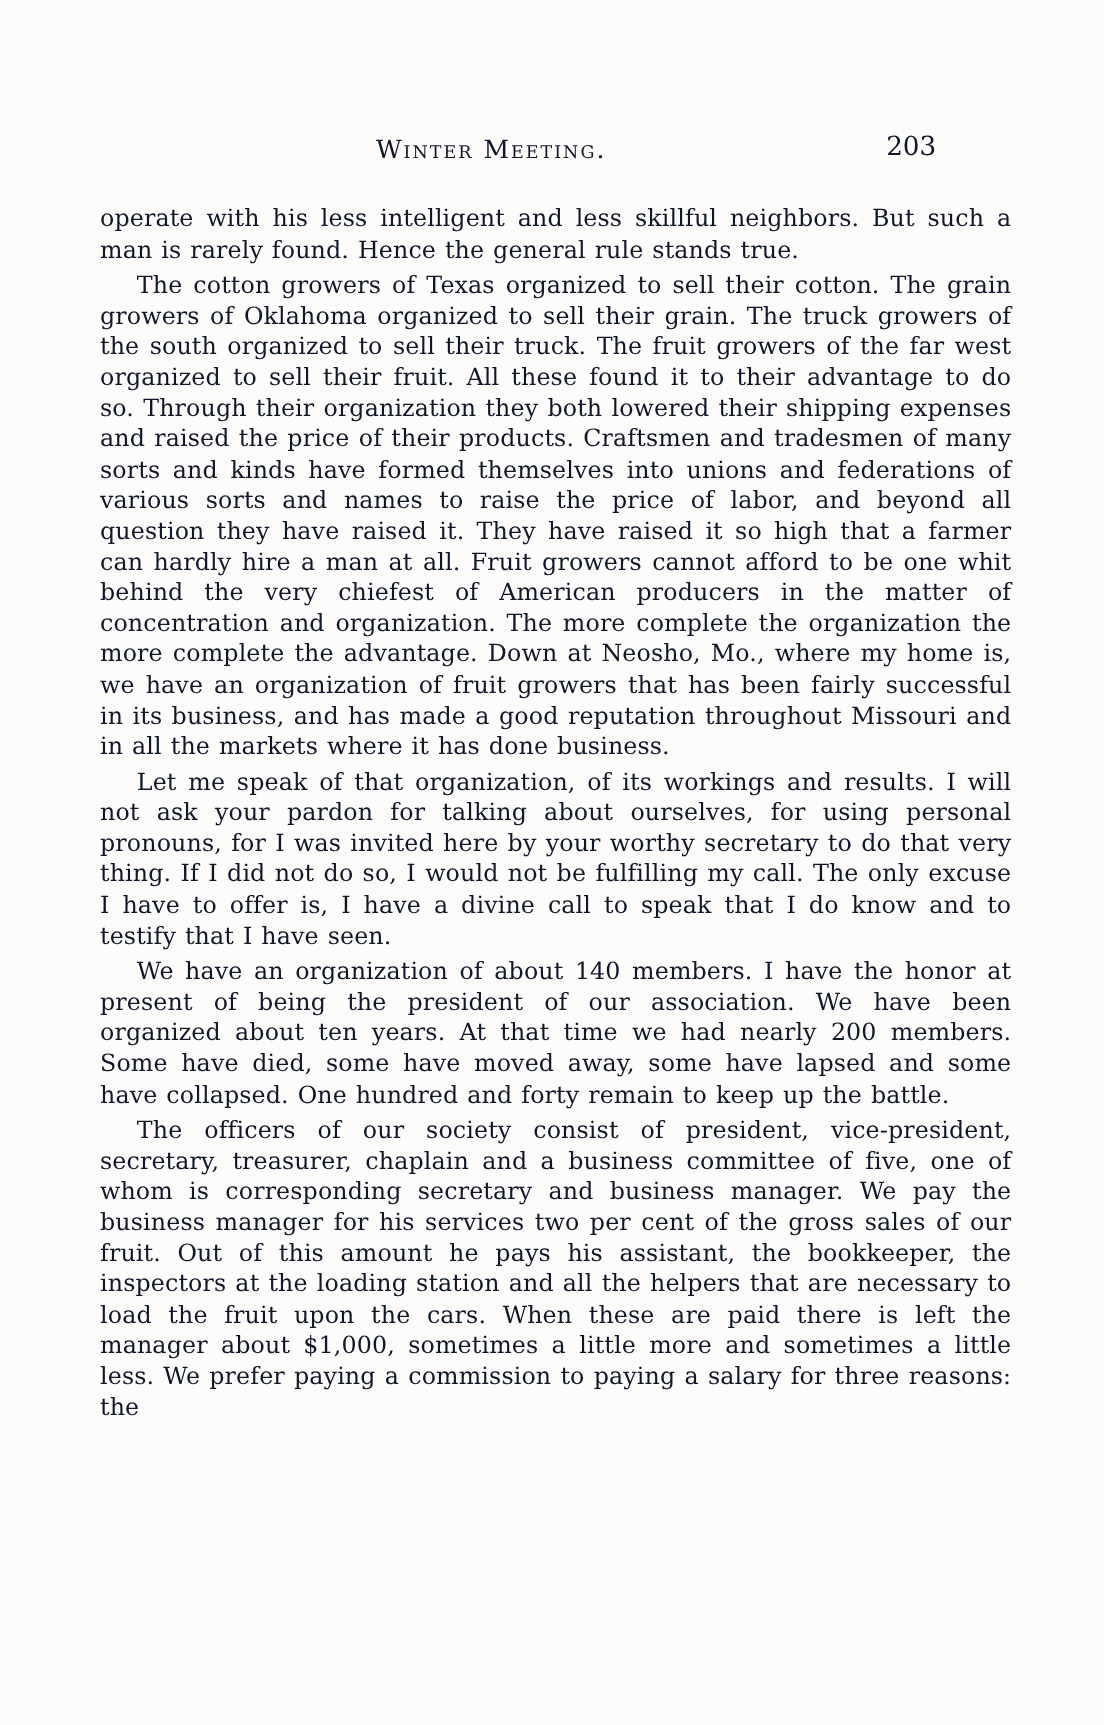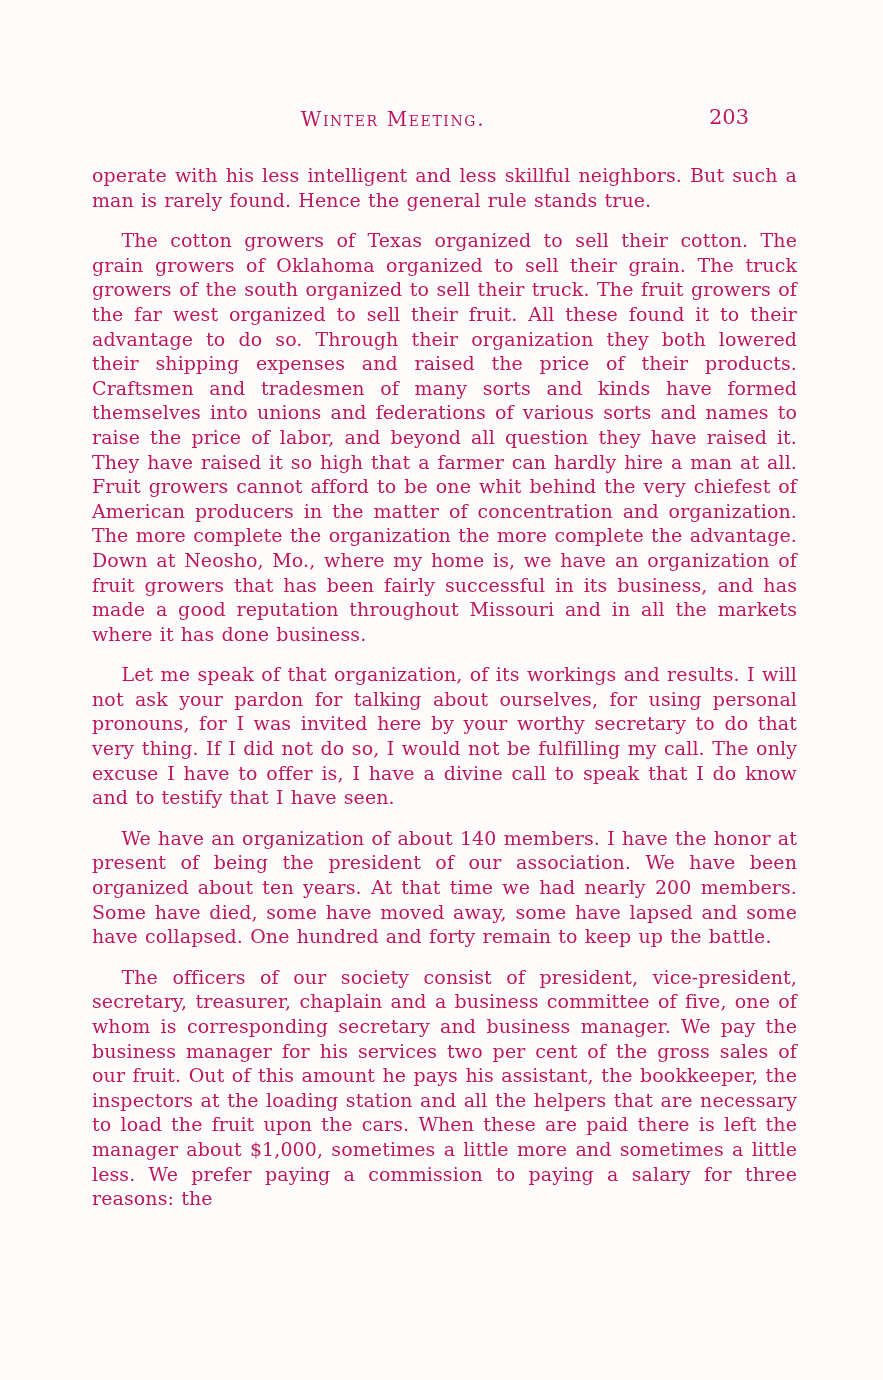--- a/index.html
+++ b/index.html
@@ -11,21 +11,21 @@
     height: 1380px;
     background: #f6f5f2;
     overflow: hidden;
   }
   .page {
     position: relative;
     width: 883px;
     height: 1380px;
     box-sizing: border-box;
     background: #fdfcfa;
-    color: #be185d;
+    color: #0f172a;
     font-family: "DejaVu Serif", serif;
     padding: 107px 70px 0 76px;
   }
   .header {
     position: relative;
     height: 26px;
     margin-bottom: 30px;
   }
   .running-head {
     position: absolute;
@@ -38,21 +38,21 @@
     white-space: nowrap;
   }
   .page-number {
     position: absolute;
     right: 64px;
     top: -2px;
     font-size: 21px;
     margin-left: 48px;
   }
   .body p {
-    margin: 16px;
+    margin: 4px;
     font-size: 19px;
     line-height: 24.6px;
     text-align: justify;
     text-indent: 1.55em;
     letter-spacing: 0.1px;
     word-spacing: 1px;
   }
   .body p.noindent {
     text-indent: 0;
   }

